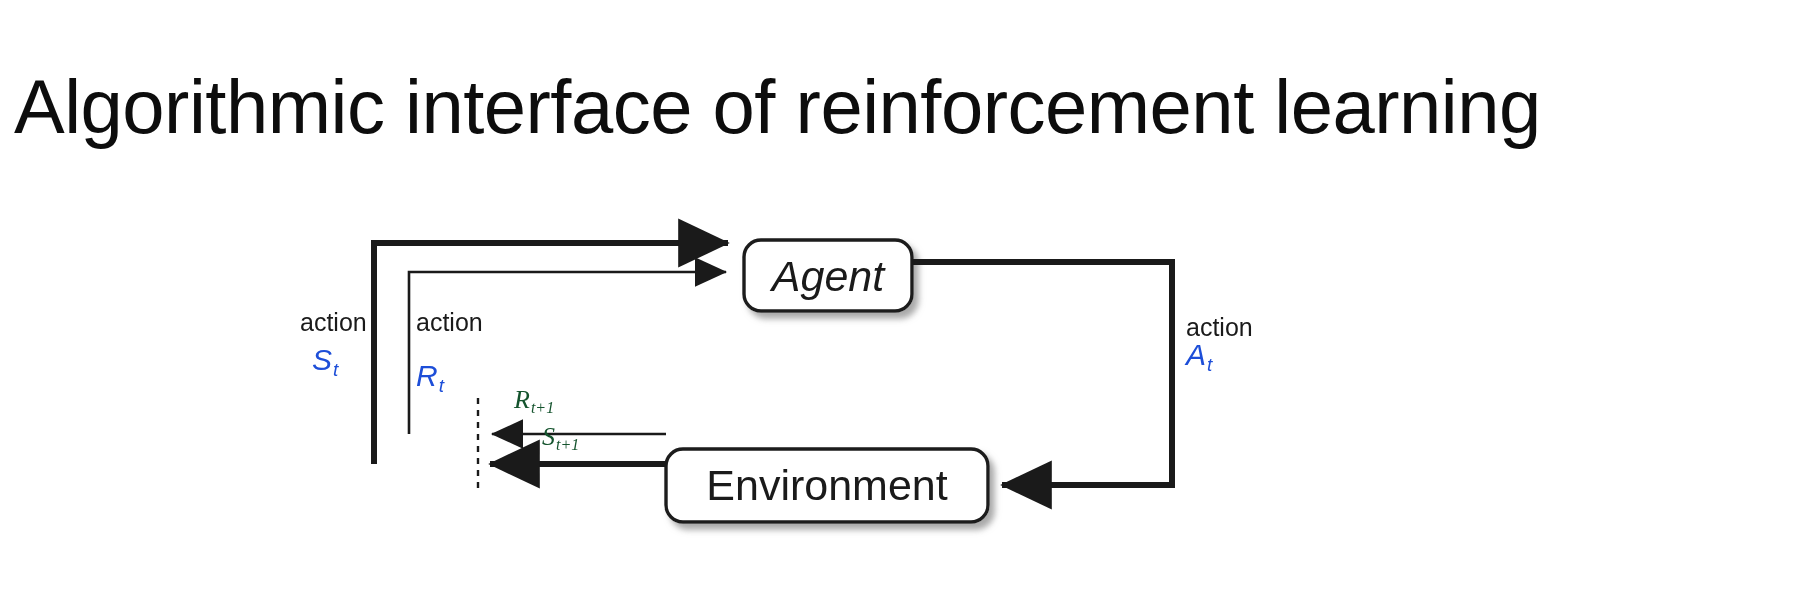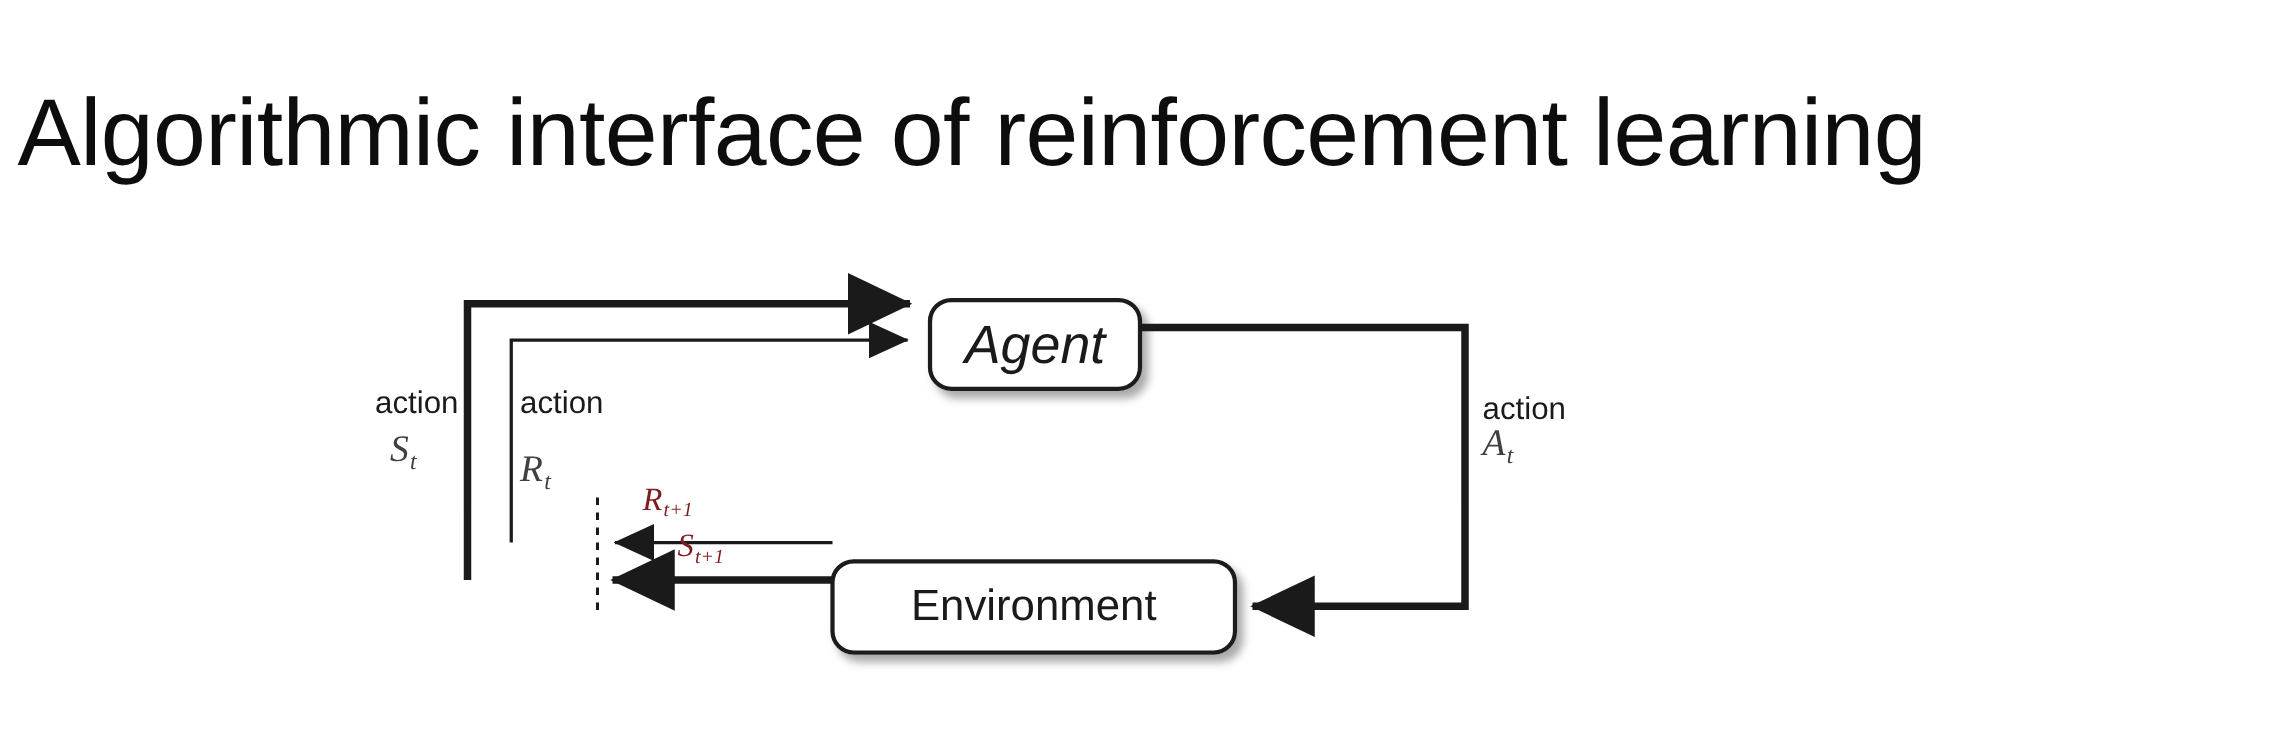--- a/index.html
+++ b/index.html
@@ -63,56 +63,56 @@
     top: 252px;
     width: 168px;
     font-size: 43px;
     line-height: 48px;
     font-style: italic;
   }
   #environment-label {
     left: 666px;
     top: 461px;
     width: 322px;
-    font-size: 35px;
+    font-size: 43px;
     line-height: 48px;
   }
   .edge-label {
     position: absolute;
     font-family: "Liberation Sans", sans-serif;
     font-weight: 400;
     font-size: 25px;
     line-height: 29px;
     color: #1a1a1a;
     white-space: nowrap;
   }
   .sym {
     position: absolute;
-    font-family: Liberation Serif, serif;
+    font-family: Liberation Sans, sans-serif;
     font-style: italic;
     font-size: 30px;
     line-height: 32px;
-    color: #404040;
+    color: #1d4ed8;
     white-space: nowrap;
   }
   .sym .sub {
     font-size: 19px;
     font-style: italic;
     vertical-align: baseline;
     position: relative;
     top: 6px;
     left: 1px;
   }
   .sym-sm {
     position: absolute;
     font-family: "Liberation Serif", serif;
     font-style: italic;
     font-size: 26px;
     line-height: 28px;
-    color: #7f1d1d;
+    color: #14532d;
     white-space: nowrap;
   }
   .sym-sm .sub {
     font-size: 16px;
     font-style: italic;
     position: relative;
     top: 5px;
     left: 1px;
   }
   

